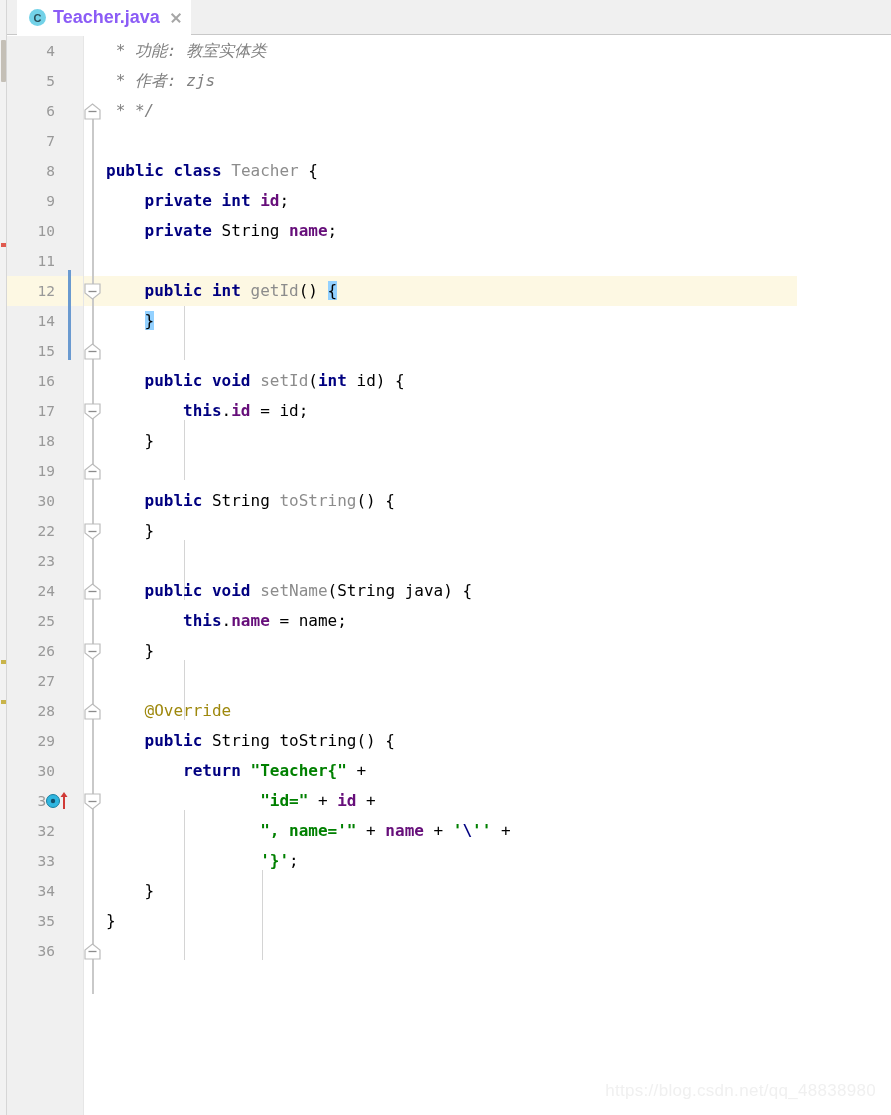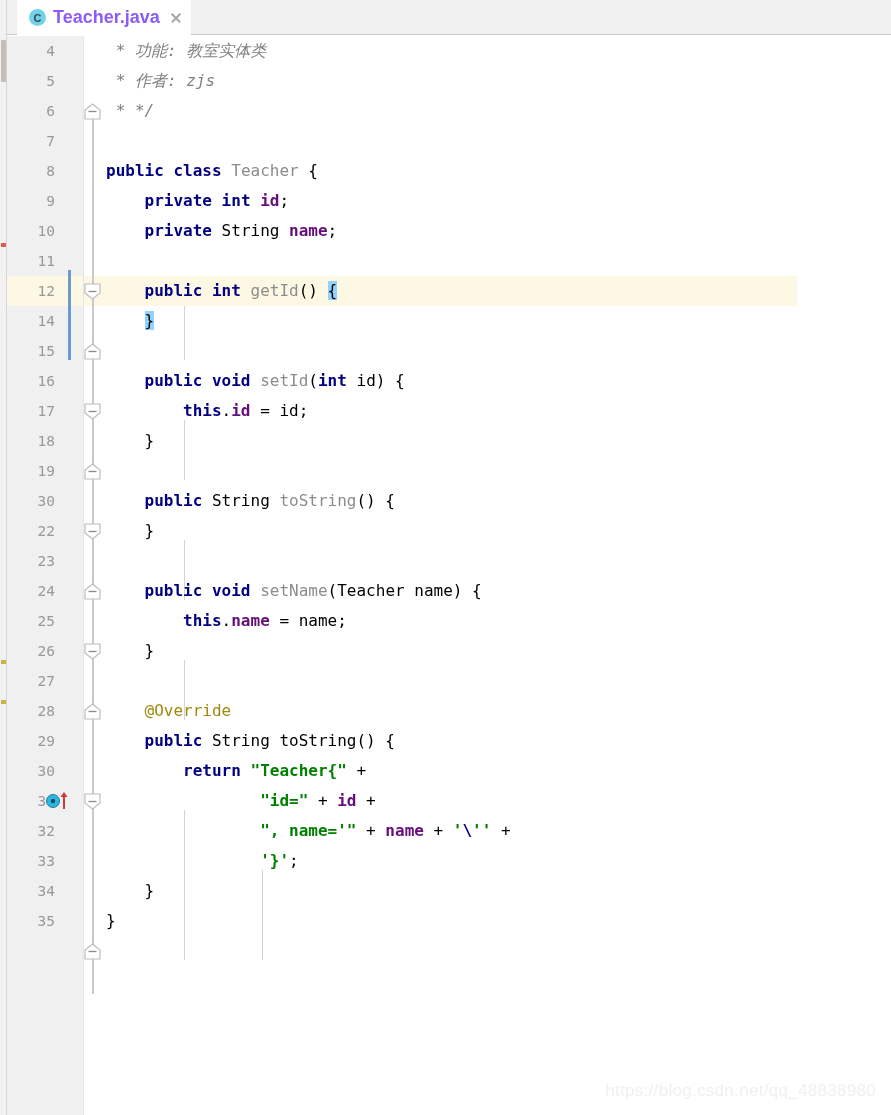--- a/index.html
+++ b/index.html
@@ -427,21 +427,21 @@
           </div>
           <div class="line-body">
             <div class="code"></div>
           </div>
         </div>
         <div class="line">
           <div class="lineno-cell">
             <div class="lineno">24</div>
           </div>
           <div class="line-body">
-            <div class="code">    <span class="kw">public</span> <span class="kw">void</span> <span class="mth">setName</span>(<span class="pln">Teacher name</span>) {</div>
+            <div class="code">    <span class="kw">public</span> <span class="kw">void</span> <span class="mth">setName</span>(<span class="pln">String java</span>) {</div>
           </div>
         </div>
         <div class="line">
           <div class="lineno-cell">
             <div class="lineno">25</div>
           </div>
           <div class="line-body">
             <div class="code">        <span class="kw">this</span>.<span class="fld">name</span> <span class="pln">=</span> <span class="pln">name</span>;</div>
           </div>
         </div>
@@ -516,20 +516,28 @@
           <div class="line-body">
             <div class="code">    }</div>
           </div>
         </div>
         <div class="line">
           <div class="lineno-cell">
             <div class="lineno">35</div>
           </div>
           <div class="line-body">
             <div class="code">}</div>
+          </div>
+        </div>
+        <div class="line">
+          <div class="lineno-cell">
+            <div class="lineno">36</div>
+          </div>
+          <div class="line-body">
+            <div class="code"></div>
           </div>
         </div>
       </div>
 
     <div id="foldmarkers">
         <div class="fold-marker" style="top: 67px;">
           <svg width="17" height="17" viewBox="0 0 17 17">
             <polygon points="8.5,1 16,7 16,16 1,16 1,7" fill="#ffffff" stroke="#bcbcbc" stroke-width="1.2"></polygon>
             <line x1="4.5" y1="8.5" x2="12.5" y2="8.5" stroke="#8c8c8c" stroke-width="1.3"></line>
           </svg>

